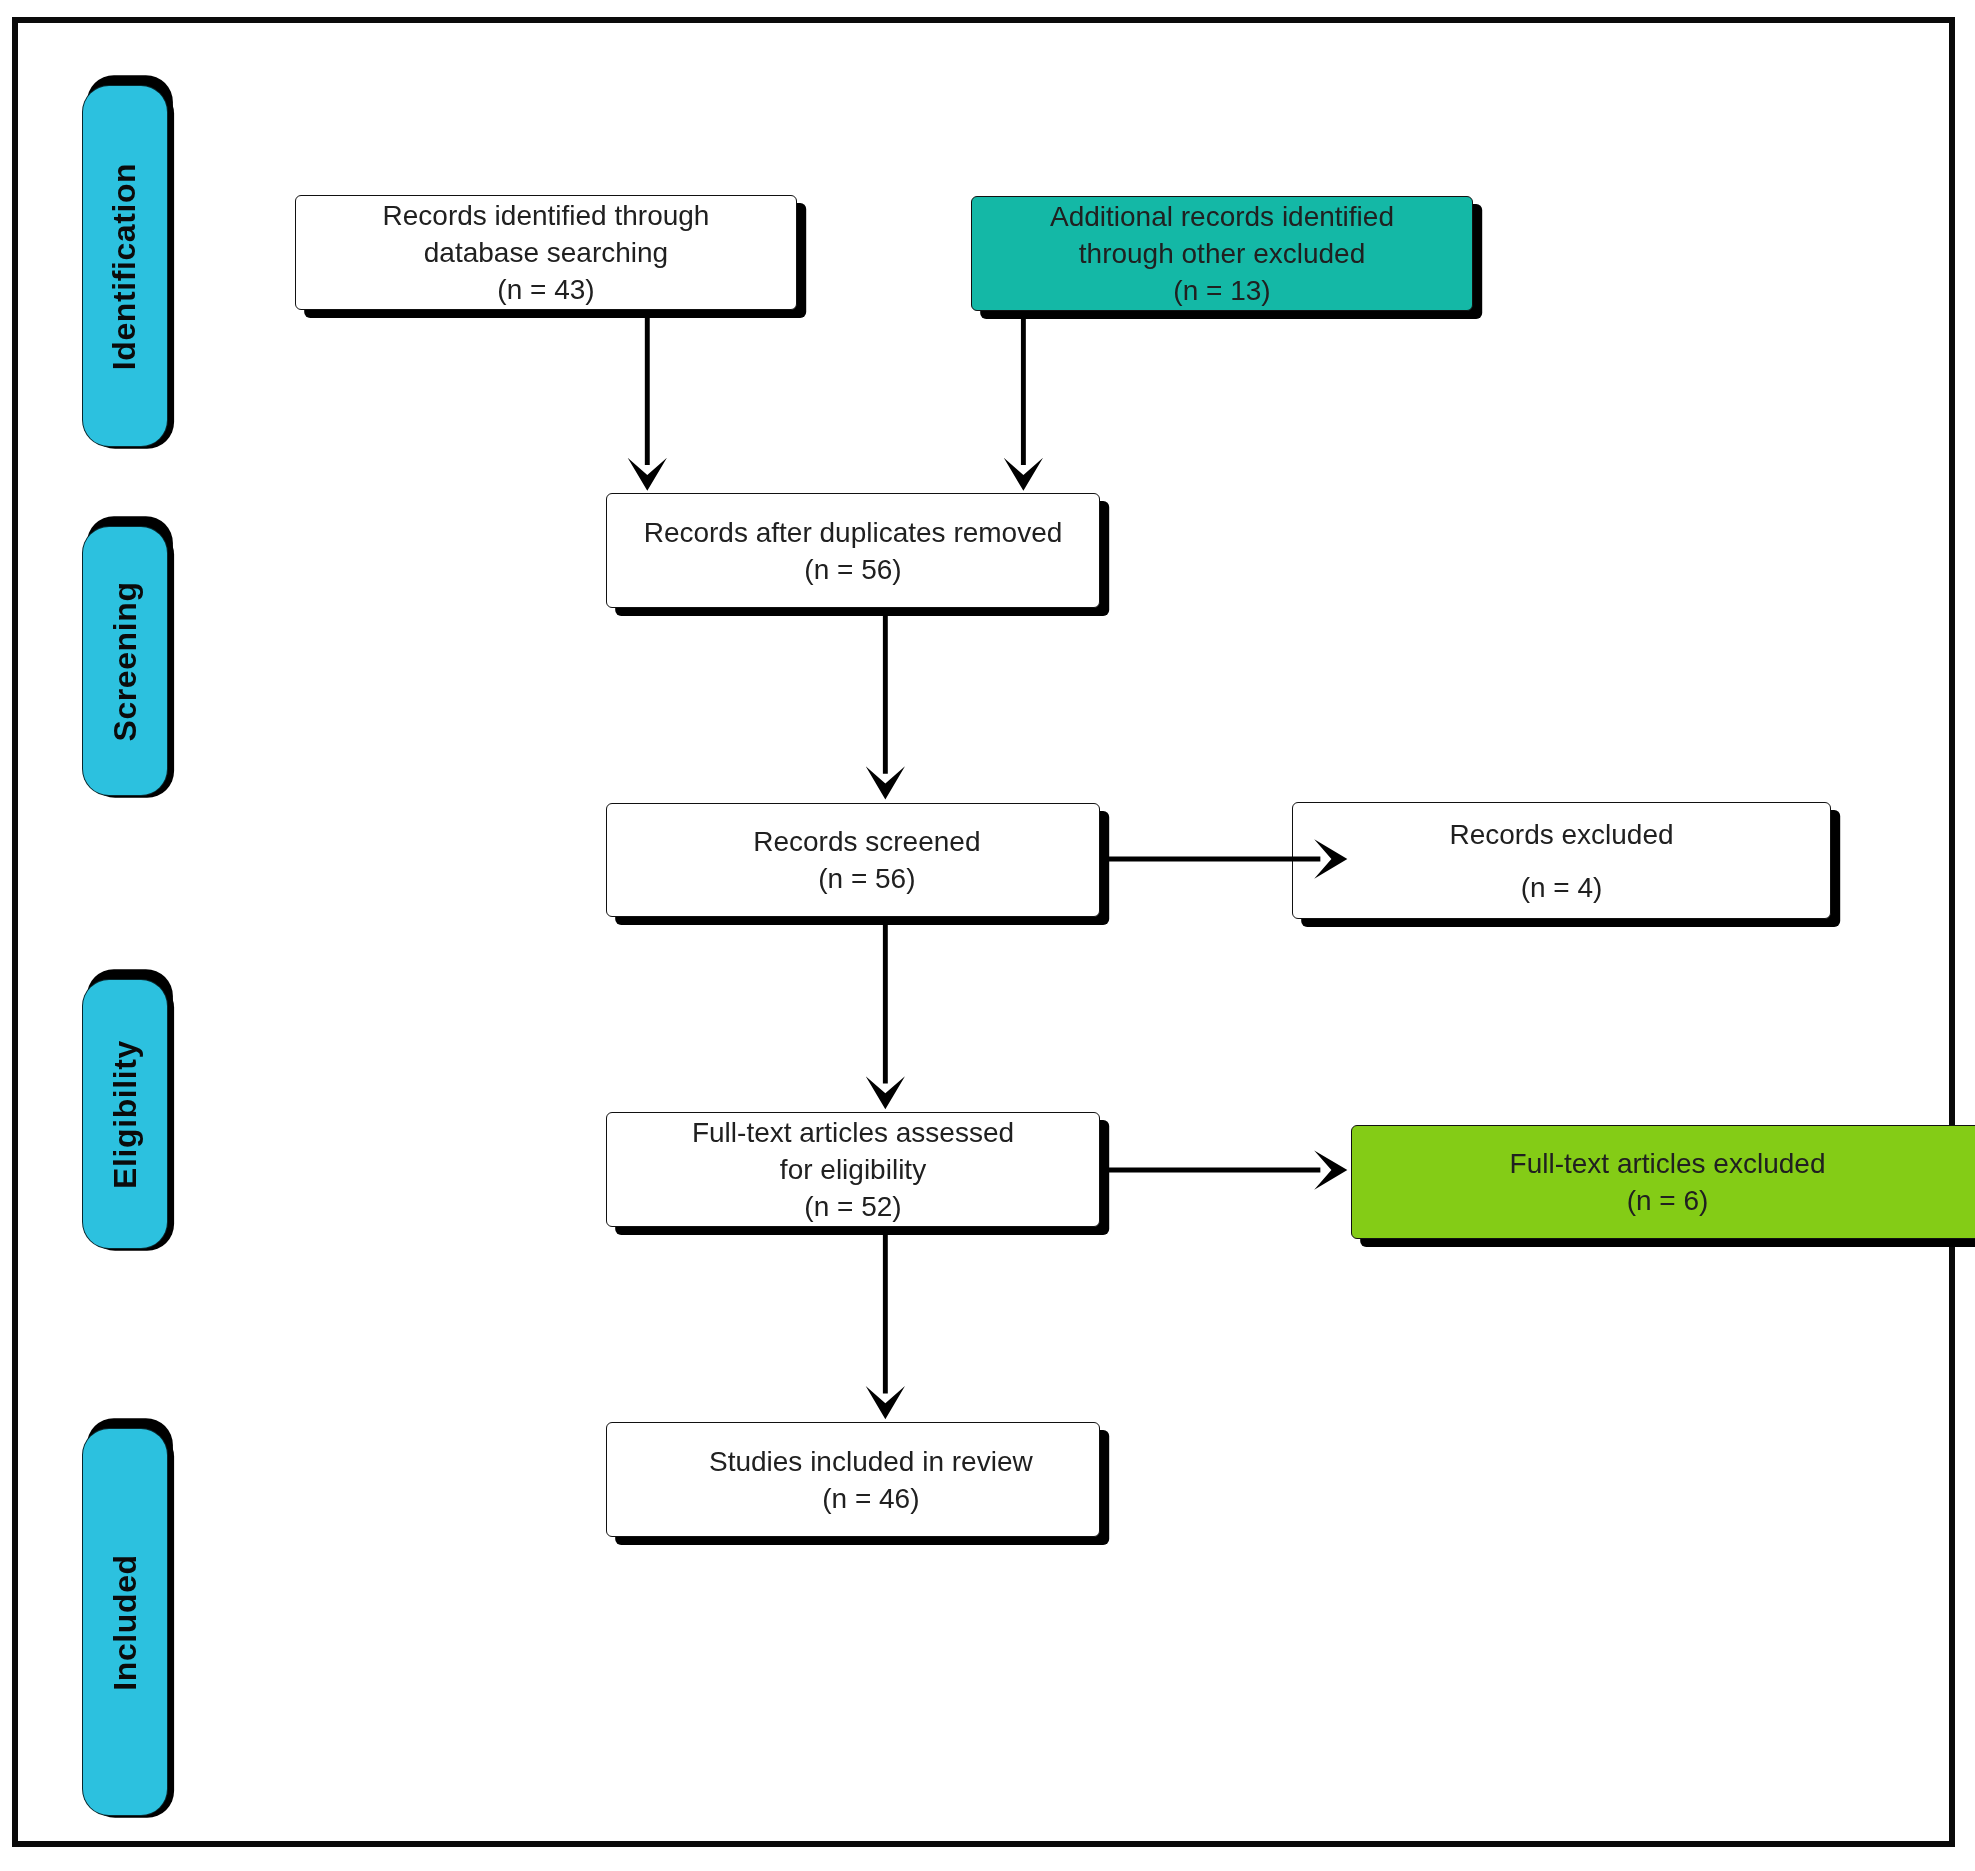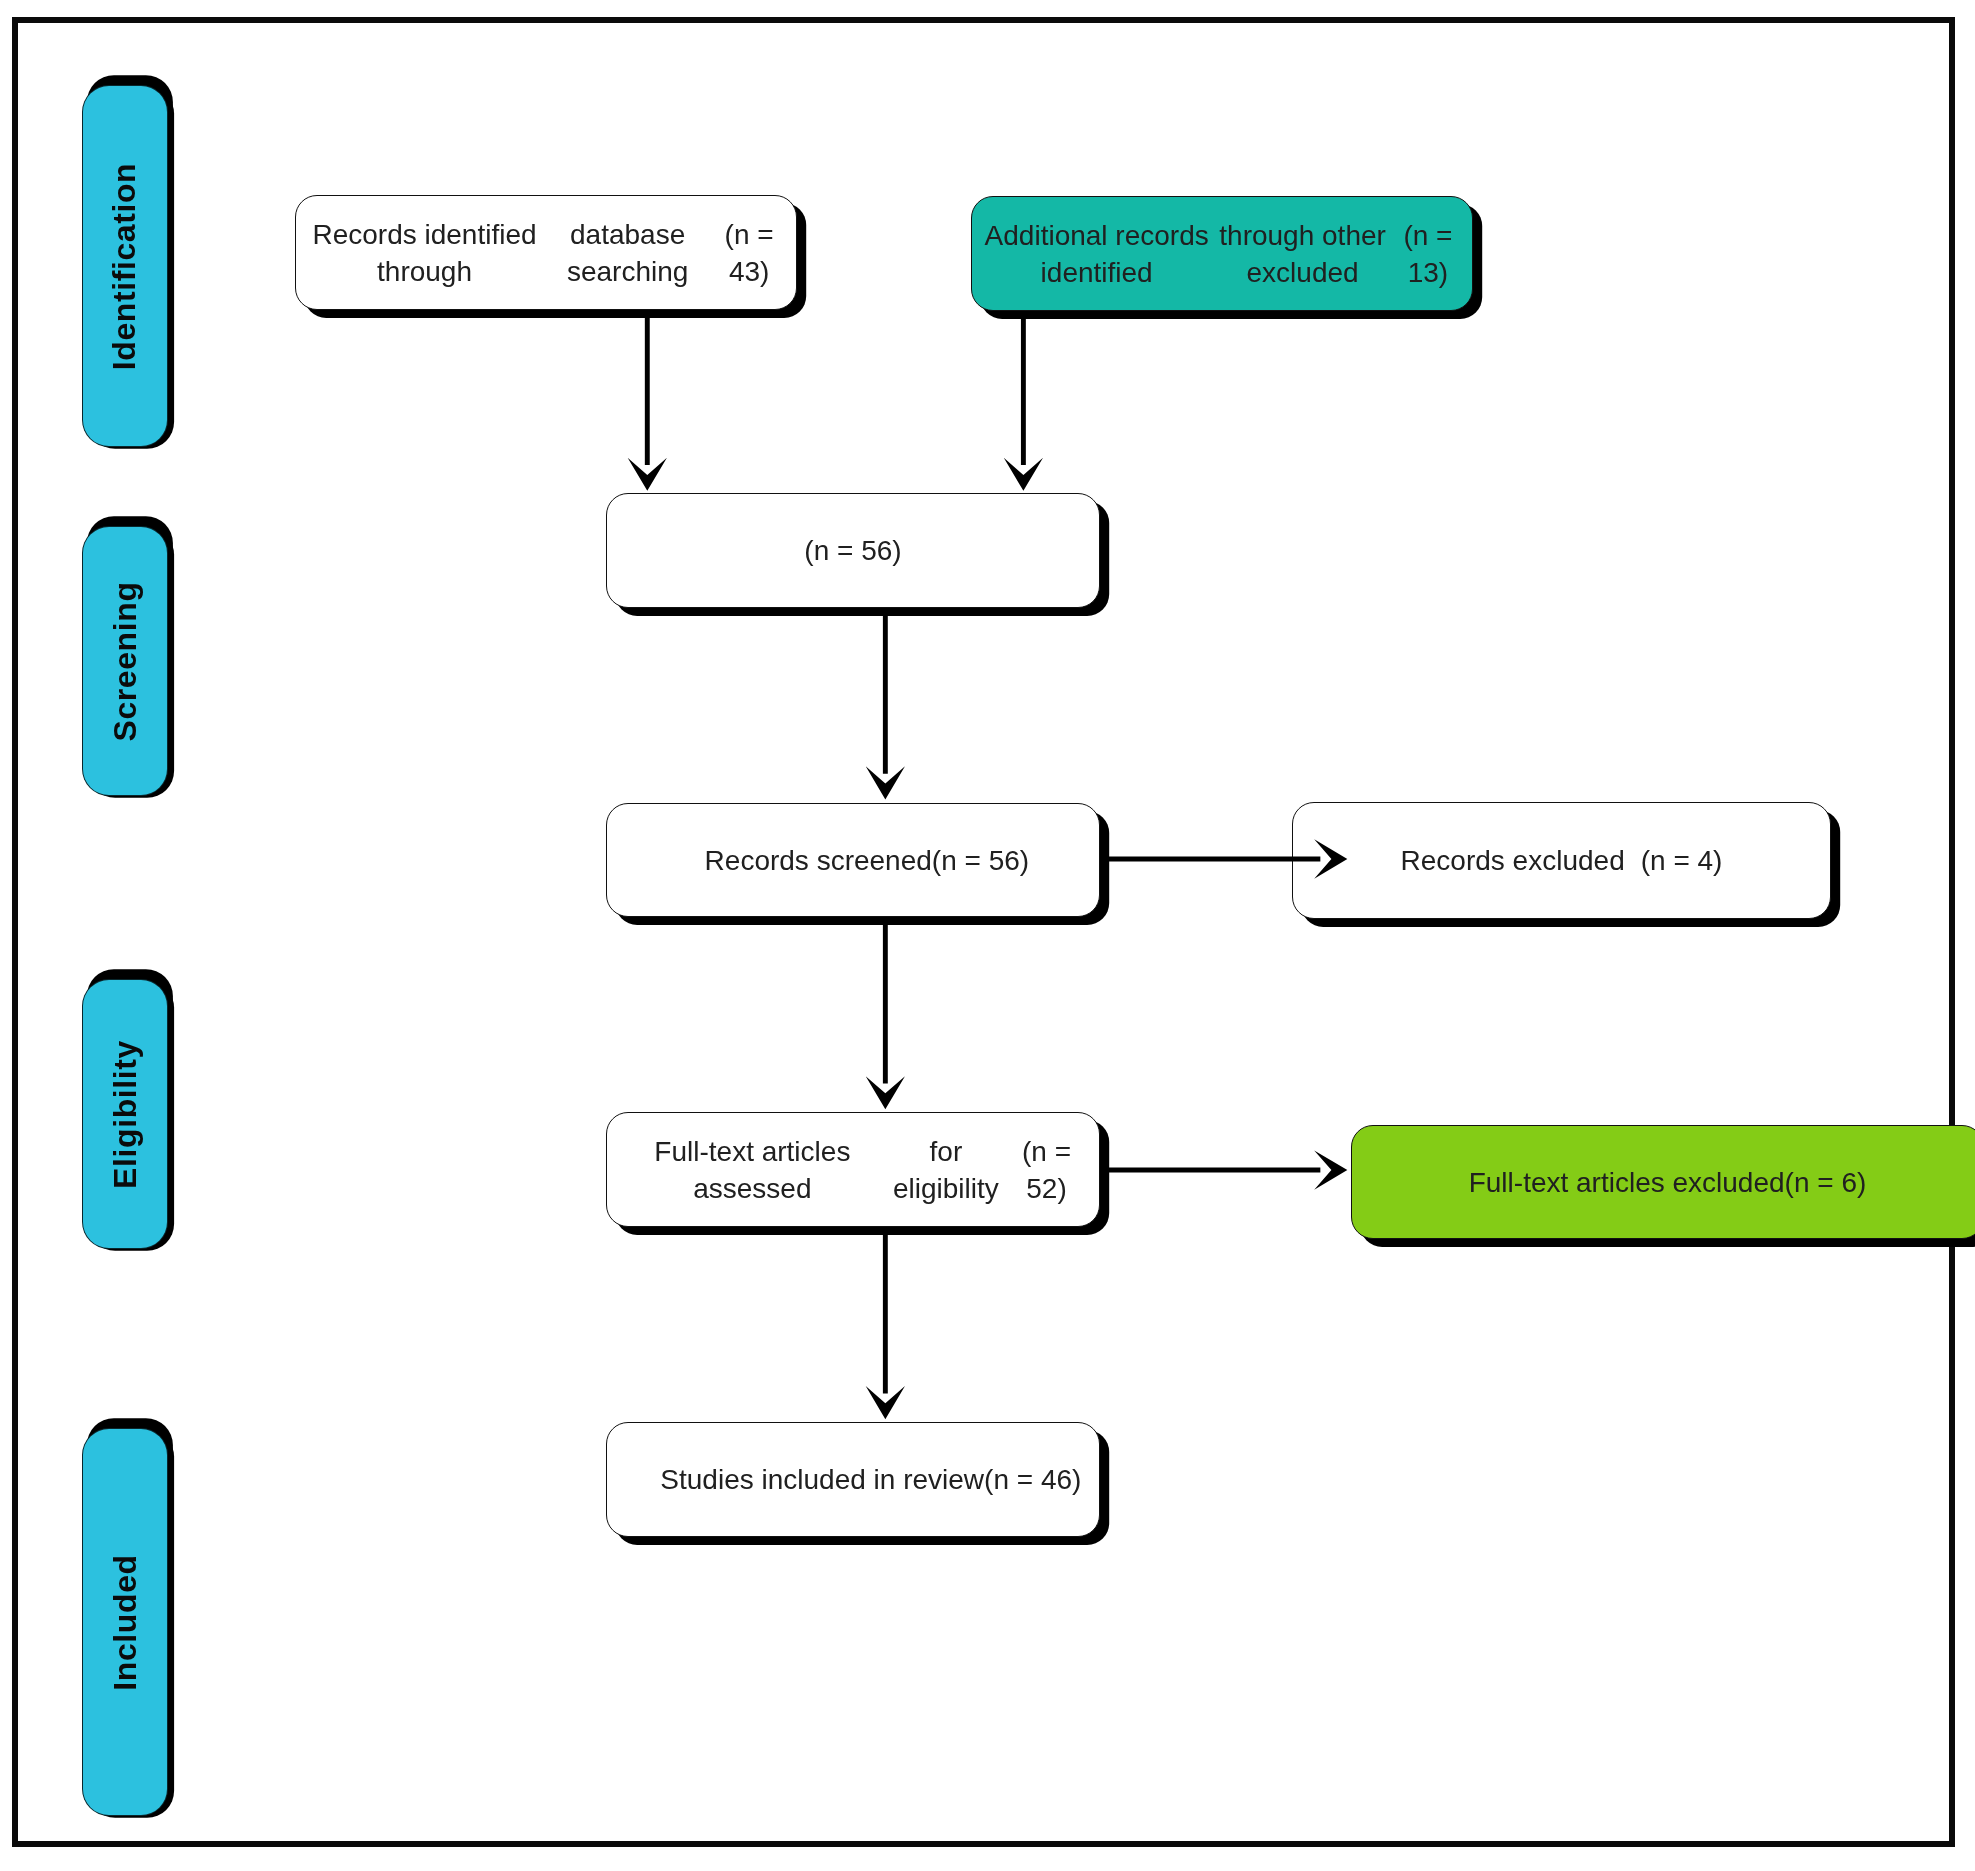--- a/index.html
+++ b/index.html
@@ -20,22 +20,22 @@
     box-shadow:4.9px -9.8px 0 0 #000, 6.1px 1.8px 0 0 #000;
     box-sizing:border-box;
   }
   .pill span{
     transform:rotate(-90deg);white-space:nowrap;
     font-size:32px;font-weight:bold;color:#0b0b0b;letter-spacing:0.6px;
   }
   
   .box{
     position:absolute;background:#ffffff;border:1.8px solid #111;
-    border-radius:22px;box-shadow:9.2px 8px 0 0 #000;
-    display:flex;flex-direction:row;align-items:center;justify-content:center;
+    border-radius:6px;box-shadow:9.2px 8px 0 0 #000;
+    display:flex;flex-direction:column;align-items:center;justify-content:center;
     text-align:center;box-sizing:border-box;padding:4.9px 12.3px;
   }
   .box span{display:block;font-size:28px;line-height:37px;color:#202020;}
   
   svg.connectors{position:absolute;left:0;top:0;pointer-events:none;}
 </style>
 </head>
 <body>
 
 <div class="frame"></div>
@@ -59,20 +59,21 @@
   <span>(n = 43)</span>
 </div>
 
 <div class="box" style="left: 971px; top: 196px; width: 502px; height: 115px; background: #14b8a6;">
   <span>Additional records identified</span>
   <span>through other excluded</span>
   <span>(n = 13)</span>
 </div>
 
 <div class="box" style="left: 606px; top: 493px; width: 494px; height: 115px; background: rgb(255, 255, 255);">
+  <span>Records after duplicates removed</span>
   <span>(n = 56)</span>
 </div>
 
 <div class="box" style="left: 606px; top: 803px; width: 494px; height: 114px; background: rgb(255, 255, 255); padding-left: 40px;">
   <span>Records screened</span>
   <span>(n = 56)</span>
 </div>
 
 <div class="box" style="left: 1292px; top: 802px; width: 539px; height: 117px; background: rgb(255, 255, 255); gap: 16px;">
   <span>Records excluded</span>

